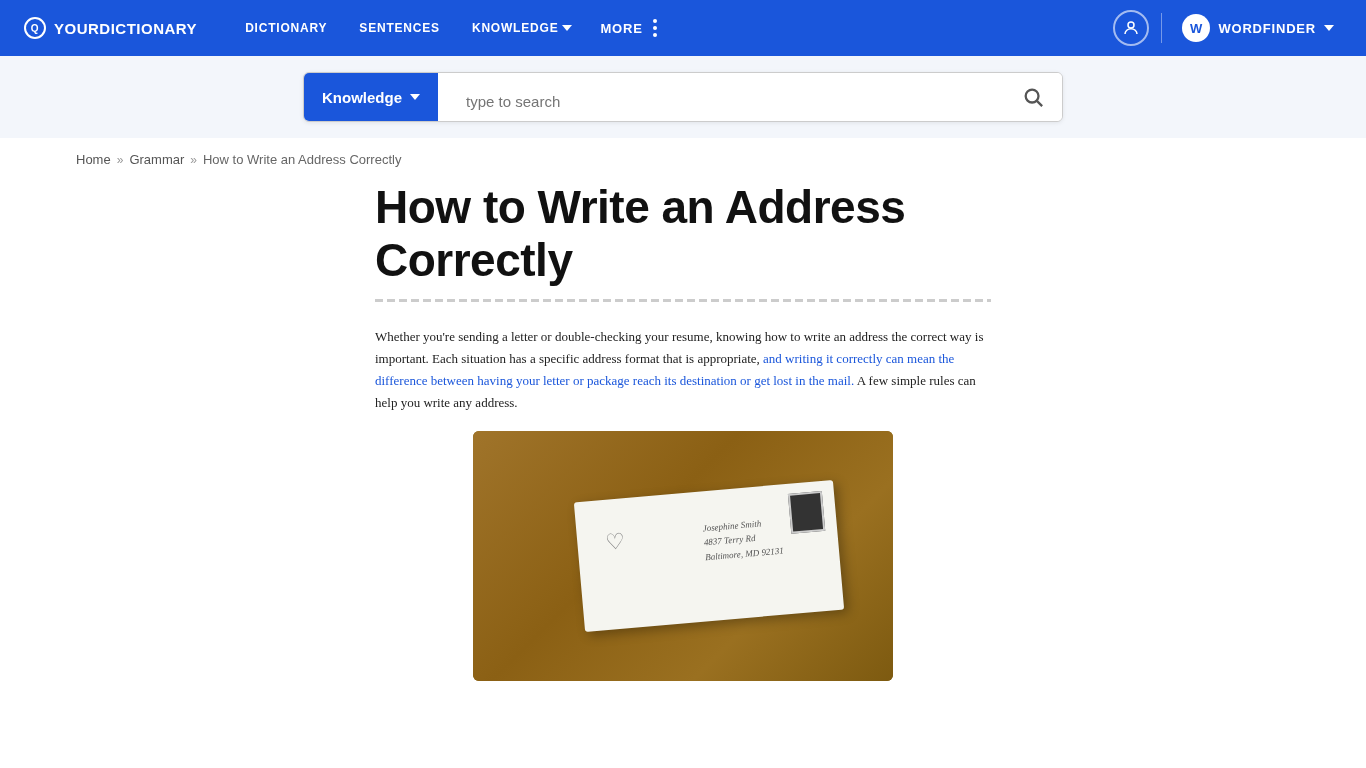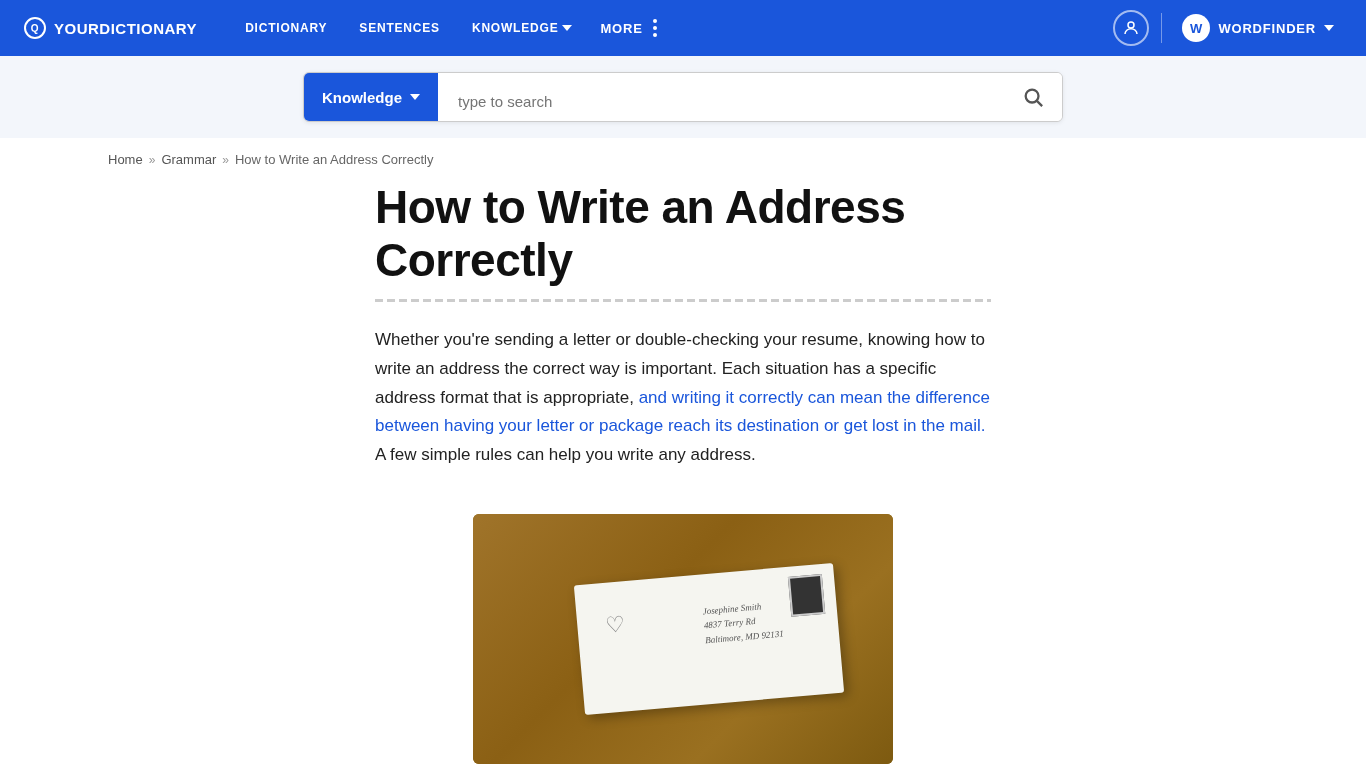--- a/index.html
+++ b/index.html
@@ -164,21 +164,21 @@
       font-weight: 600;
       cursor: pointer;
       white-space: nowrap;
       border-right: none;
     }
     .search-input {
       flex: 1;
       border: none;
       outline: none;
       font-size: 15px;
-      padding: 0 20px;
+      padding: 0 28px;
       color: #999;
       height: 100%;
       margin-top: 9px;
     }
     .search-btn {
       background: #fff;
       border: none;
       padding: 0 18px;
       height: 100%;
       cursor: pointer;
@@ -189,21 +189,21 @@
     .search-icon-svg {
       width: 22px;
       height: 22px;
       stroke: #555;
       fill: none;
       stroke-width: 2.5;
     }
 
     
     .breadcrumb {
-      padding: 14px 108px;
+      padding: 14px 76px;
       font-size: 13px;
       color: #666;
       display: flex;
       align-items: center;
       gap: 6px;
     }
     .breadcrumb a { color: #555; text-decoration: none; }
     .breadcrumb-sep { color: #999; font-size: 12px; }
 
     
@@ -220,24 +220,25 @@
       margin-bottom: 12px;
       letter-spacing: -0.5px;
     }
     .title-underline {
       width: 100%;
       height: 3px;
       background: repeating-linear-gradient(to right, #ccc 0px, #ccc 8px, transparent 8px, transparent 12px);
       margin-bottom: 24px;
     }
     .article-intro {
-      font-size: 17px;
+      font-size: 13px;
       line-height: 1.7;
       color: #222;
-      margin-bottom: 44px;
+      margin-bottom: 17px;
+      font-family: Liberation Serif, serif;
     }
 
     
     .article-image-container {
       display: flex;
       justify-content: center;
       margin-bottom: 20px;
     }
     .article-image {
       width: 420px;

